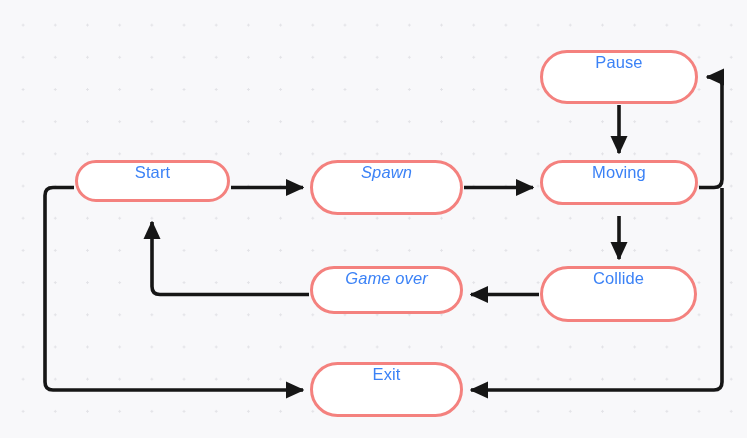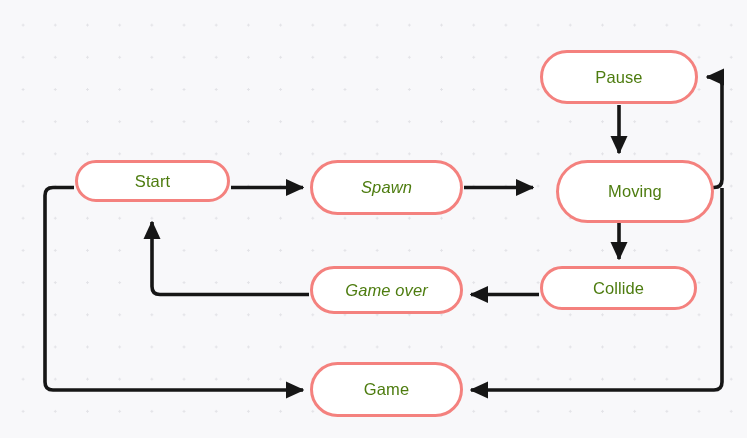--- a/index.html
+++ b/index.html
@@ -15,22 +15,22 @@
     background-size:32.2px 32.2px;
     background-position:7px 9px;
   }
   #edge-layer{position:absolute;left:0;top:0;width:747px;height:438px;}
   .node{
     position:absolute;
     box-sizing:border-box;
     background:#ffffff;
     border:3px solid #f4817e;
     border-radius:999px;
-    display:flex;align-items:center;justify-content:center;
-    color:#4d7c0f;
+    display:flex;justify-content:center;
+    color:#3b82f6;
     font-size:16.5px;
     letter-spacing:.1px;
     z-index:2;
   }
   .node-label{pointer-events:none;white-space:nowrap;}
 </style>
 </head>
 <body>
 
 <div id="canvas">
@@ -64,33 +64,33 @@
   </svg>
 
   <div class="node" style="left:75px;top:160px;width:155px;height:42px;">
     <span class="node-label">Start</span>
   </div>
 
   <div class="node" style="left:310px;top:160px;width:153px;height:55px;font-style:italic;">
     <span class="node-label">Spawn</span>
   </div>
 
-  <div class="node" style="left:556px;top:160px;width:158px;height:63px;">
+  <div class="node" style="left:540px;top:160px;width:158px;height:45px;">
     <span class="node-label">Moving</span>
   </div>
 
   <div class="node" style="left:540px;top:50px;width:158px;height:54px;">
     <span class="node-label">Pause</span>
   </div>
 
-  <div class="node" style="left:540px;top:266px;width:157px;height:44px;">
+  <div class="node" style="left:540px;top:266px;width:157px;height:56px;">
     <span class="node-label">Collide</span>
   </div>
 
   <div class="node" style="left:310px;top:266px;width:153px;height:48px;font-style:italic;">
     <span class="node-label">Game over</span>
   </div>
 
   <div class="node" style="left:310px;top:362px;width:153px;height:55px;">
-    <span class="node-label">Game</span>
+    <span class="node-label">Exit</span>
   </div>
 
 </div>
 
 </body></html>

